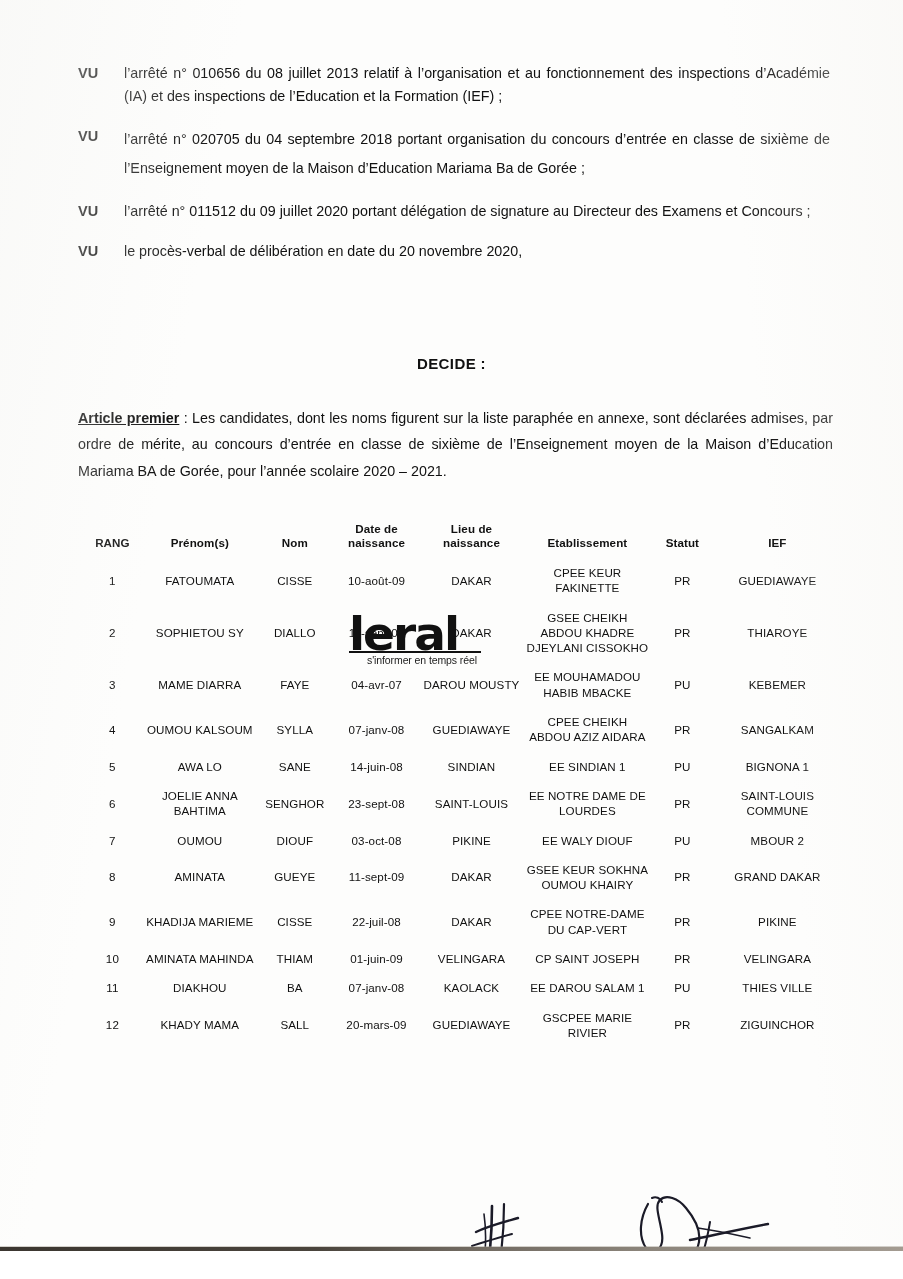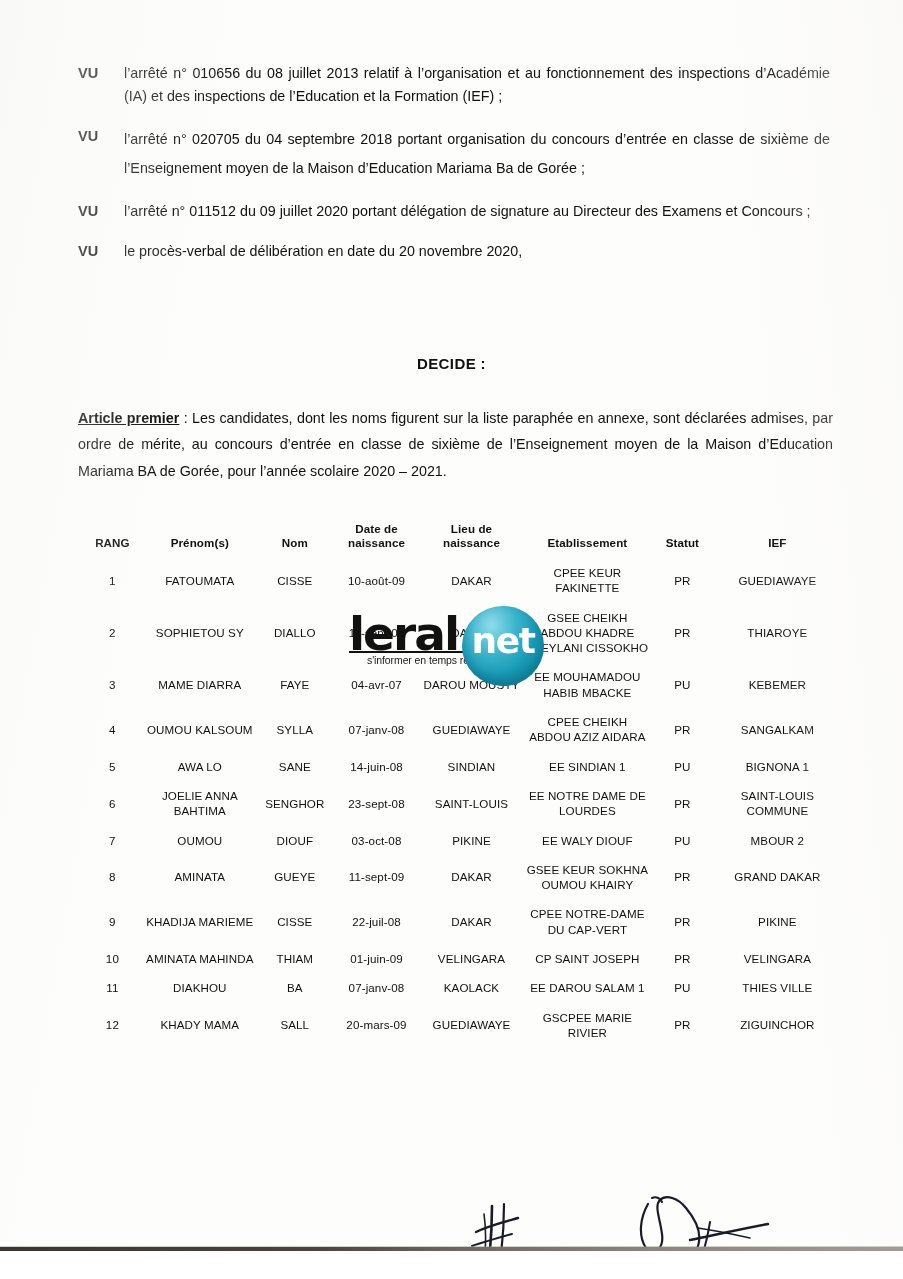--- a/index.html
+++ b/index.html
@@ -404,23 +404,20 @@
             <td>ZIGUINCHOR</td>
           </tr>
         </tbody>
     </table>
   </div>
 
   <div class="watermark">
     <div class="wm-word">leral</div>
     <div class="wm-tag-rule"></div>
     <div class="wm-tag">s'informer en temps réel</div>
-    <div class="wm-circle">
-      <div class="wm-net">net</div>
-    </div>
   </div>
 
   <div class="signatures">
     <svg class="sig sig-a" width="80" height="70" viewBox="0 0 80 70">
       <g fill="none" stroke="#1b1b28" stroke-linecap="round">
         <path d="M14 34 C26 28, 42 24, 56 20" stroke-width="2.4"></path>
         <path d="M10 48 C22 44, 36 40, 50 36" stroke-width="2.0"></path>
         <path d="M30 8 C30 24, 29 44, 27 62" stroke-width="2.6"></path>
         <path d="M42 6 C42 22, 41 40, 39 56" stroke-width="2.2"></path>
         <path d="M22 16 C24 30, 24 48, 22 64" stroke-width="1.6"></path>

